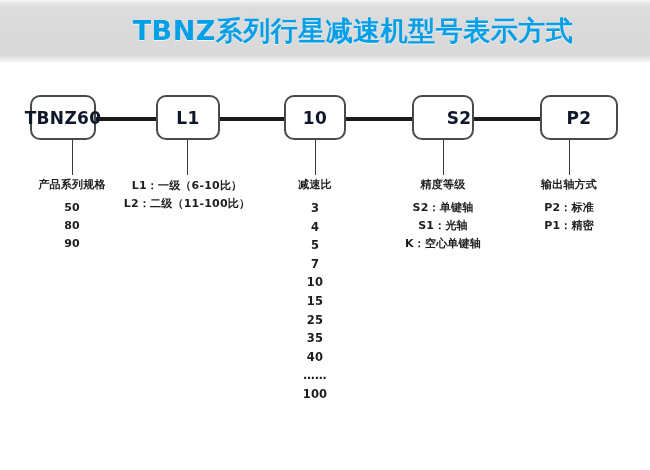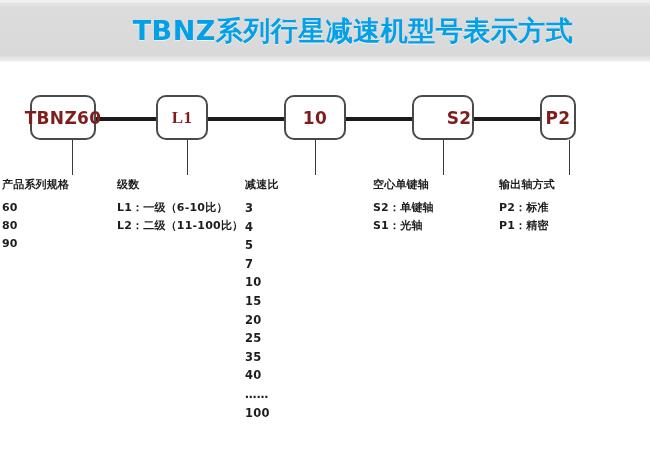--- a/index.html
+++ b/index.html
@@ -59,21 +59,21 @@
   .node-box {
     position: absolute;
     height: 45px;
     border: 2px solid #4a4a4a;
     border-radius: 10px;
     background: #ffffff;
     box-sizing: border-box;
     display: flex;
     align-items: center;
     justify-content: center;
-    color: #7f1d1d;
+    color: #0f172a;
     font-size: 17px;
     font-weight: bold;
     letter-spacing: 0.3px;
     white-space: nowrap;
     z-index: 3;
   }
 
   
   .h-connector {
     position: absolute;
@@ -86,21 +86,21 @@
   .v-connector {
     position: absolute;
     width: 1px;
     background: #3a3a3a;
     z-index: 1;
   }
 
   
   .column {
     position: absolute;
-    text-align: left;
+    text-align: center;
     color: #1d1d1d;
   }
   .col-header {
     font-size: 11px;
     font-weight: bold;
     margin-bottom: 7px;
     white-space: nowrap;
     letter-spacing: 0.2px;
   }
   .col-item {
@@ -123,64 +123,63 @@
 </div>
 
 <div id="diagram">
 
   <div class="h-connector" style="left:78px;  top:55px; width:88px;"></div>
   <div class="h-connector" style="left:205px; top:55px; width:92px;"></div>
   <div class="h-connector" style="left:333px; top:55px; width:92px;"></div>
   <div class="h-connector" style="left:461px; top:55px; width:90px;"></div>
 
   <div class="node-box" style="left:30px;  top:33px; width:66px;">TBNZ60</div>
-  <div class="node-box" style="left:156px; top:33px; width:52px;font-family:Liberation Serif, serif;">L1</div>
+  <div class="node-box" style="left:156px; top:33px; width:64px;">L1</div>
   <div class="node-box" style="left:284px; top:33px; width:62px;">10</div>
   <div class="node-box" style="left:412px; top:33px; width:62px;padding-left:32px;">S2</div>
-  <div class="node-box" style="left:540px; top:33px; width:36px;">P2</div>
+  <div class="node-box" style="left:540px; top:33px; width:78px;">P2</div>
 
   <div class="v-connector" style="left:72px;  top:78px; height:35px;"></div>
   <div class="v-connector" style="left:187px; top:78px; height:35px;"></div>
   <div class="v-connector" style="left:315px; top:78px; height:35px;"></div>
   <div class="v-connector" style="left:443px; top:78px; height:35px;"></div>
   <div class="v-connector" style="left:569px; top:78px; height:35px;"></div>
 
   <div class="column" style="left:2px; top:115px; width:140px;">
     <div class="col-header">产品系列规格</div>
-    <div class="col-item">60</div>
+    <div class="col-item">50</div>
     <div class="col-item">80</div>
     <div class="col-item">90</div>
   </div>
 
   <div class="column" style="left:117px; top:115px; width:140px;">
-    <div class="col-header">级数</div>
     <div class="col-item">L1：一级（6-10比）</div>
     <div class="col-item">L2：二级（11-100比）</div>
   </div>
 
   <div class="column" style="left:245px; top:115px; width:140px;">
     <div class="col-header">减速比</div>
     <div class="col-item ratio">3</div>
     <div class="col-item ratio">4</div>
     <div class="col-item ratio">5</div>
     <div class="col-item ratio">7</div>
     <div class="col-item ratio">10</div>
     <div class="col-item ratio">15</div>
-    <div class="col-item ratio">20</div>
     <div class="col-item ratio">25</div>
     <div class="col-item ratio">35</div>
     <div class="col-item ratio">40</div>
     <div class="col-item ratio">……</div>
     <div class="col-item ratio">100</div>
   </div>
 
   <div class="column" style="left:373px; top:115px; width:140px;">
-    <div class="col-header">空心单键轴</div>
+    <div class="col-header">精度等级</div>
     <div class="col-item">S2：单键轴</div>
     <div class="col-item">S1：光轴</div>
+    <div class="col-item">K：空心单键轴</div>
   </div>
 
   <div class="column" style="left:499px; top:115px; width:140px;">
     <div class="col-header">输出轴方式</div>
     <div class="col-item">P2：标准</div>
     <div class="col-item">P1：精密</div>
   </div>
 
 </div>
 

